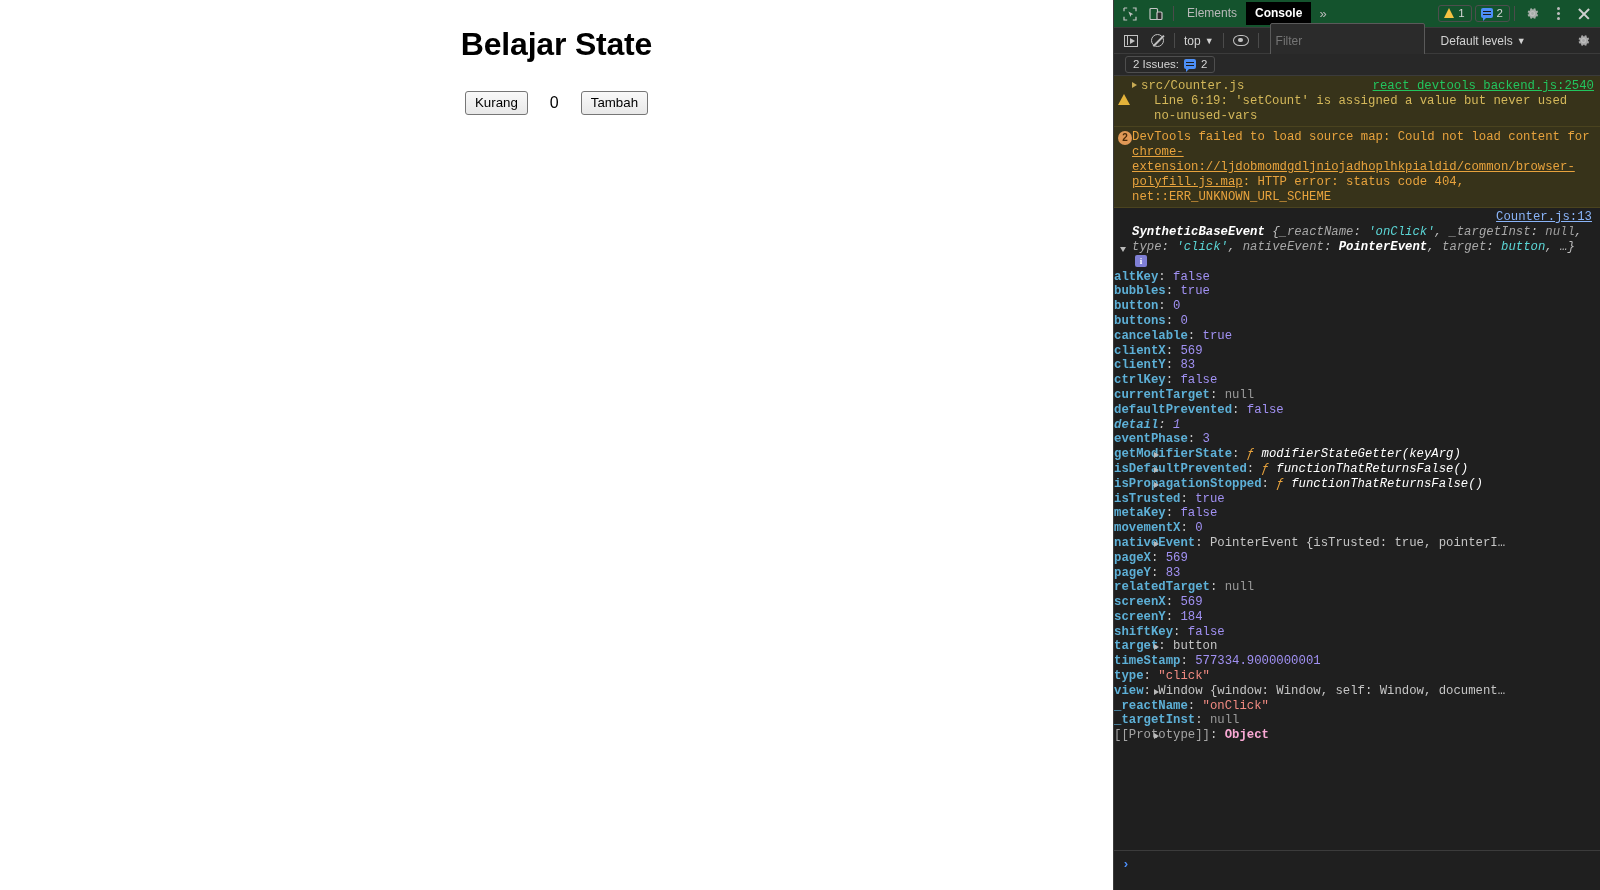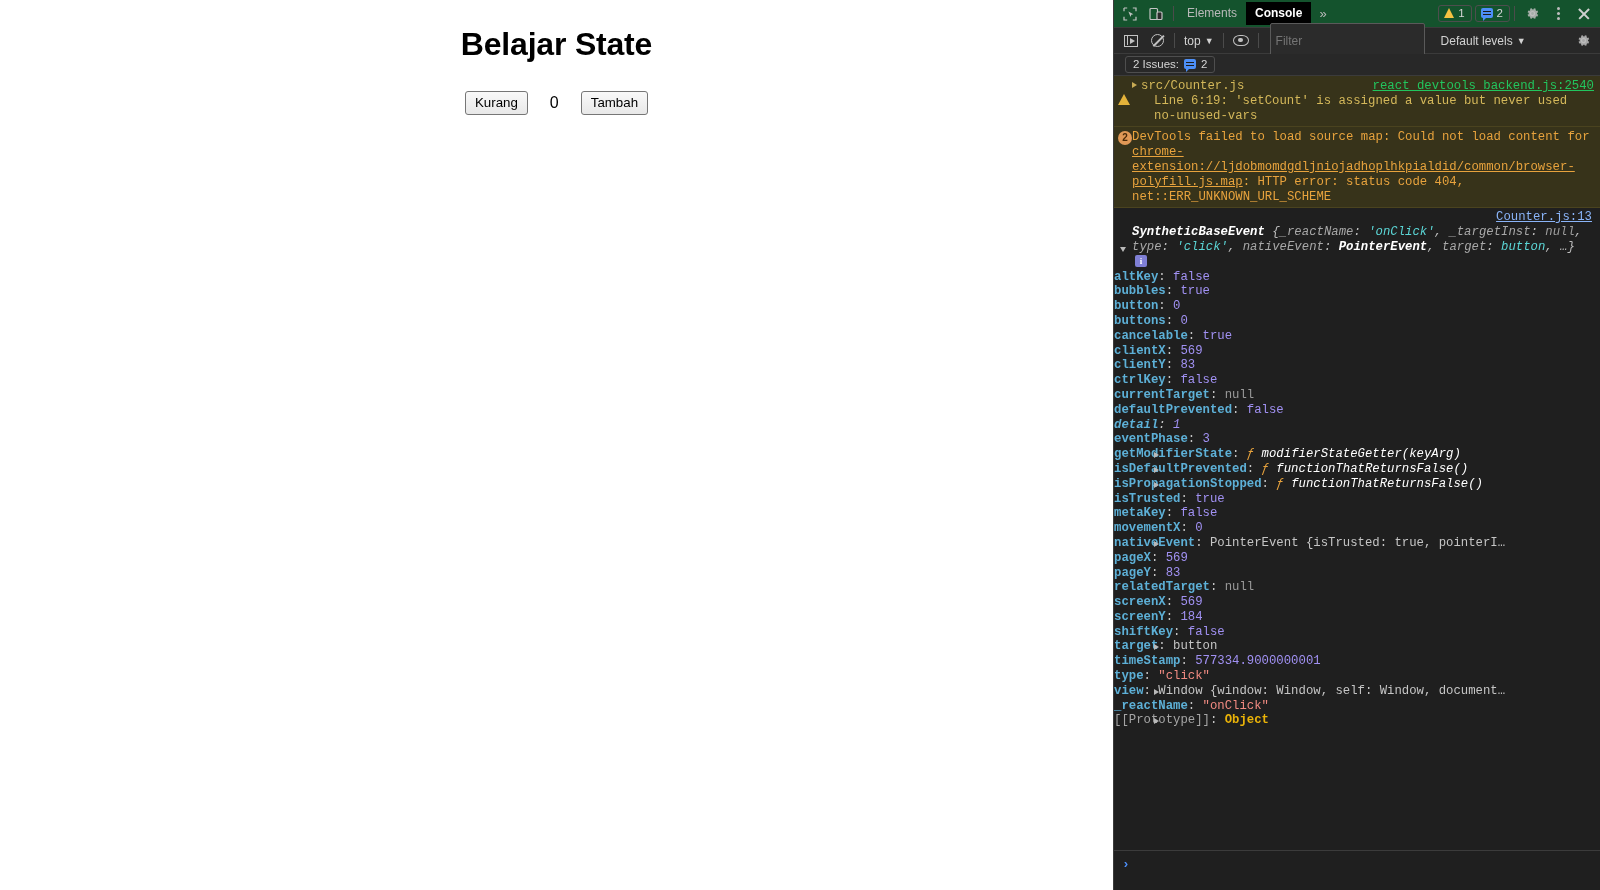--- a/index.html
+++ b/index.html
@@ -344,21 +344,21 @@
   .prop .pdisc {
     position: absolute; left: 40px; top: 5px;
   }
   .pname { color: #5db0d7; font-weight: bold; }
   .pname-int { color: #a5a5a5; }
   .pval-num  { color: #a191f3; }
   .pval-bool { color: #a191f3; }
   .pval-null { color: #9a9a9a; }
   .pval-str  { color: #f28b82; }
   .pval-obj  { color: #c5c5c5; }
-  .pval-objb { color: #eab308; font-weight: bold; }
+  .pval-objb { color: #f9a8d4; font-weight: bold; }
   .pval-fn   { color: #ffffff; font-style: italic; }
   .f-glyph   { color: #e8a33d; font-style: italic; }
 
   
   #console-prompt {
     height: 40px; min-height: 40px;
     background: #1f1f1f;
     border-top: 1px solid #3b3b3b;
     display: flex; align-items: flex-start;
     padding: 6px 6px 0 8px;
@@ -524,20 +524,21 @@
           <div class="log-row prop" style="border-bottom: none; padding: 0px;"><span class="pname">pageY</span><span style="color: rgb(197, 197, 197);">: </span><span class="pval-num">83</span></div>
           <div class="log-row prop" style="border-bottom: none; padding: 0px;"><span class="pname">relatedTarget</span><span style="color: rgb(197, 197, 197);">: </span><span class="pval-null">null</span></div>
           <div class="log-row prop" style="border-bottom: none; padding: 0px;"><span class="pname">screenX</span><span style="color: rgb(197, 197, 197);">: </span><span class="pval-num">569</span></div>
           <div class="log-row prop" style="border-bottom: none; padding: 0px;"><span class="pname">screenY</span><span style="color: rgb(197, 197, 197);">: </span><span class="pval-num">184</span></div>
           <div class="log-row prop" style="border-bottom: none; padding: 0px;"><span class="pname">shiftKey</span><span style="color: rgb(197, 197, 197);">: </span><span class="pval-bool">false</span></div>
           <div class="log-row prop" style="border-bottom: none; padding: 0px;"><span class="disc pdisc"></span><span class="pname">target</span><span style="color: rgb(197, 197, 197);">: </span><span class="pval-obj">button</span></div>
           <div class="log-row prop" style="border-bottom: none; padding: 0px;"><span class="pname">timeStamp</span><span style="color: rgb(197, 197, 197);">: </span><span class="pval-num">577334.9000000001</span></div>
           <div class="log-row prop" style="border-bottom: none; padding: 0px;"><span class="pname">type</span><span style="color: rgb(197, 197, 197);">: </span><span class="pval-str">"click"</span></div>
           <div class="log-row prop" style="border-bottom: none; padding: 0px;"><span class="disc pdisc"></span><span class="pname">view</span><span style="color: rgb(197, 197, 197);">: </span><span class="pval-obj">Window {window: Window, self: Window, document…</span></div>
           <div class="log-row prop" style="border-bottom: none; padding: 0px;"><span class="pname">_reactName</span><span style="color: rgb(197, 197, 197);">: </span><span class="pval-str">"onClick"</span></div>
+          <div class="log-row prop" style="border-bottom: none; padding: 0px;"><span class="pname">_targetInst</span><span style="color: rgb(197, 197, 197);">: </span><span class="pval-null">null</span></div>
           <div class="log-row prop" style="border-bottom: none; padding: 0px;"><span class="disc pdisc"></span><span class="pname-int">[[Prototype]]</span><span style="color: rgb(197, 197, 197);">: </span><span class="pval-objb">Object</span></div>
         </div>
     </div>
   </div>
 
   <div id="console-prompt">
     <span class="prompt-arrow">›</span>
   </div>
 </div>
 

